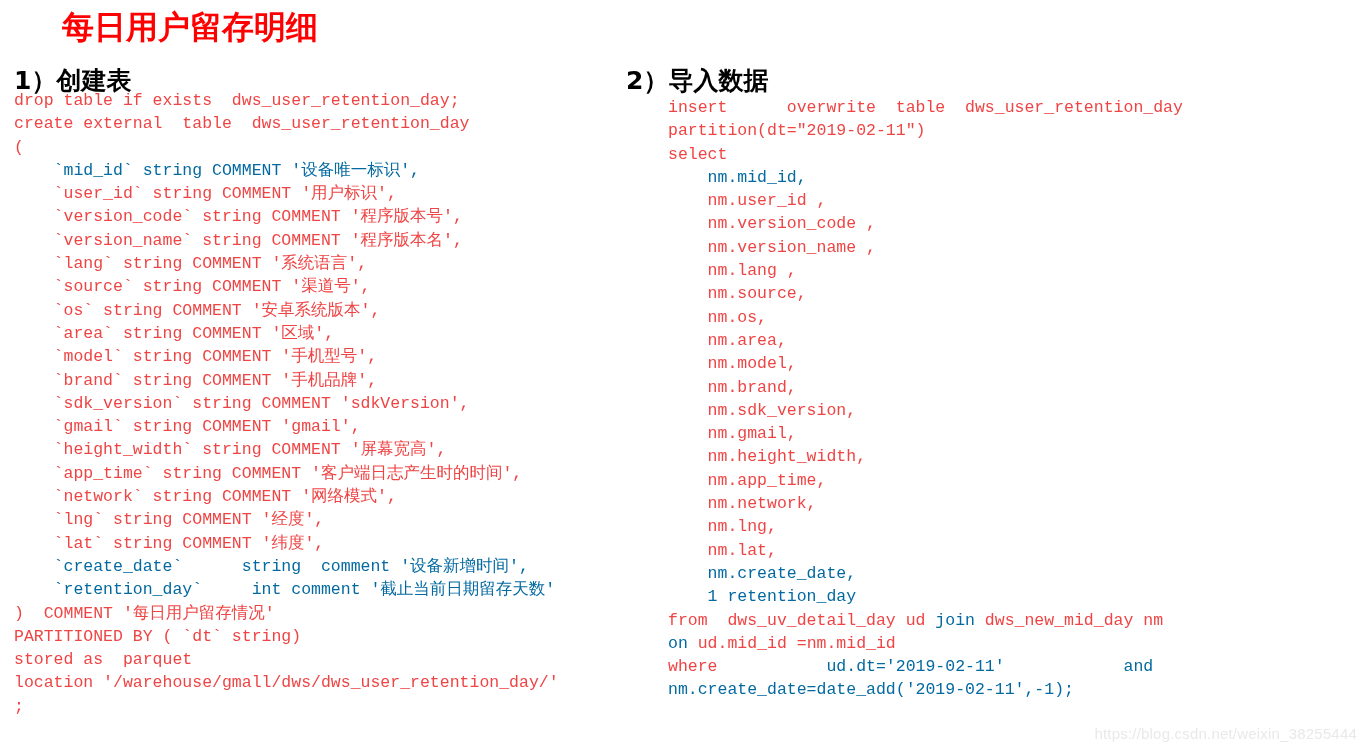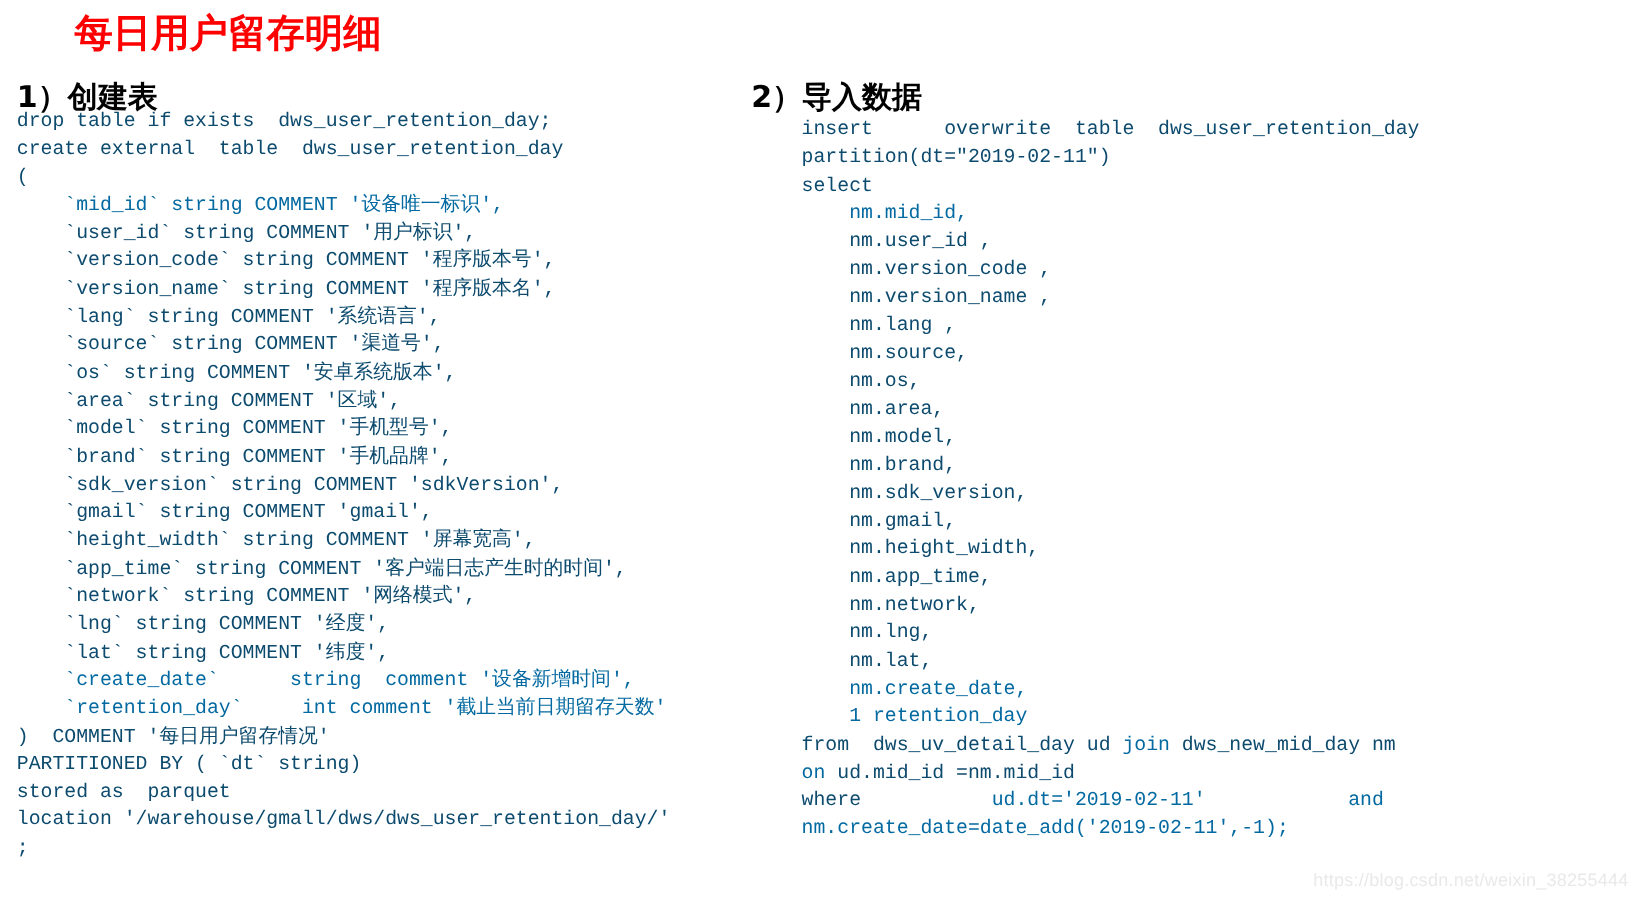--- a/index.html
+++ b/index.html
@@ -53,21 +53,21 @@
     tab-size: 4;
   }
   #code-left  { left: 14px;  top: 89px;  width: 640px; }
   #code-right { left: 668px; top: 96px;  width: 700px; }
 
   .code-line {
     white-space: pre;
     height: 23.3px;
   }
   .kw-red   { color: #0369a1; }
-  .tok      { color: #0c4a6e; }
+  .tok      { color: #ef4444; }
 
   
   #watermark {
     position: absolute;
     right: 6px;
     bottom: 6px;
     font-family: "Liberation Sans", sans-serif;
     font-size: 15px;
     color: #e9e9e9;
     white-space: nowrap;

